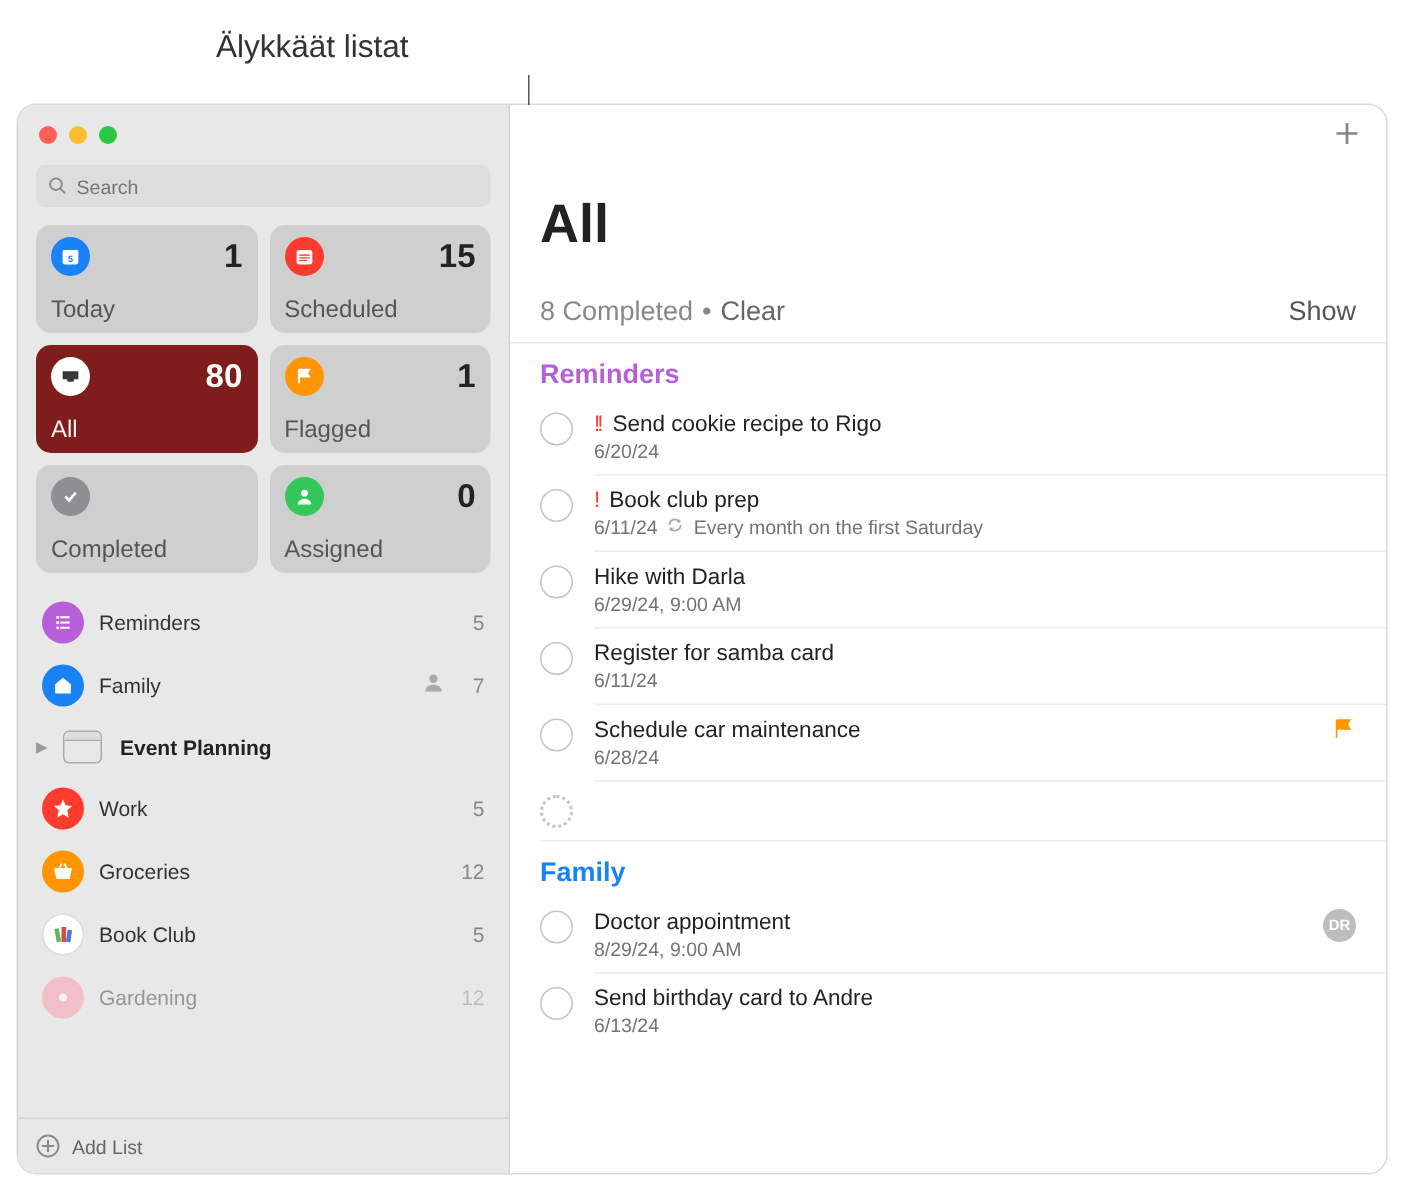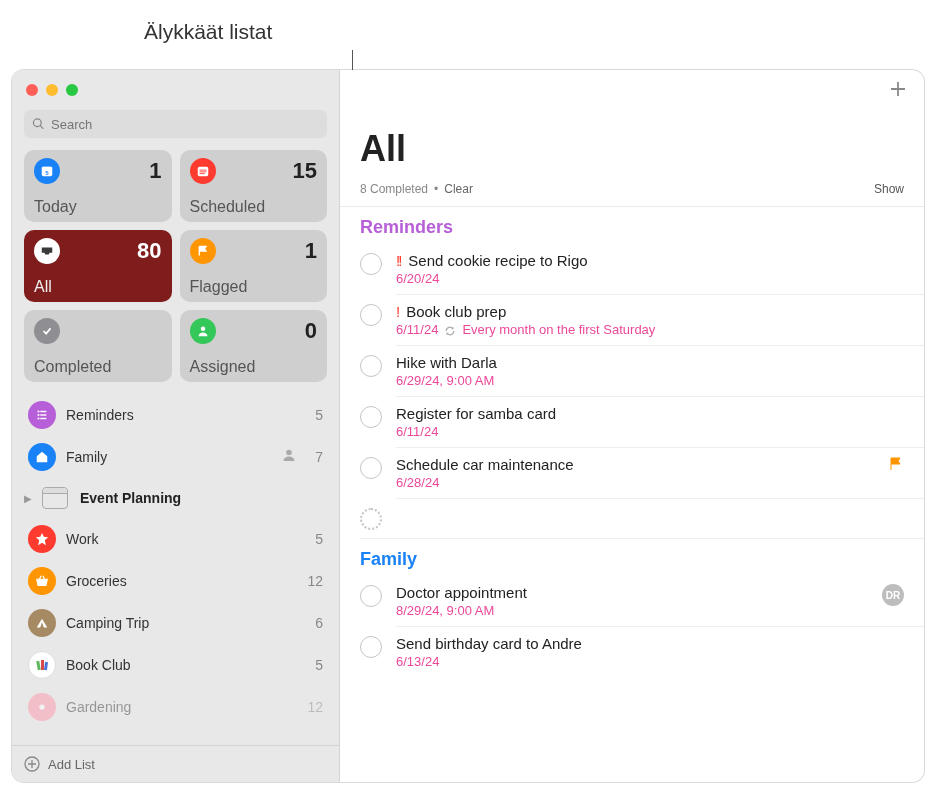--- a/index.html
+++ b/index.html
@@ -192,23 +192,24 @@
   .title {
     padding: 16px 20px 6px 20px;
     font-size: 36px;
     font-weight: 800;
     color: #222;
   }
   .subhead {
     display: flex;
     align-items: center;
     padding: 6px 20px 10px 20px;
-    font-size: 12px;
+    font-size: 18px;
     color: #888;
     border-bottom: 1px solid #eaeaea;
+    margin-top: 15px;
   }
   .subhead .clear { color: #666; }
   .subhead .spacer { flex: 1; }
   .subhead .show { color: #555; }
   .section-title {
     padding: 10px 20px 6px 20px;
     font-size: 18px;
     font-weight: 700;
   }
   .section-title.reminders { color: #b75fd8; }
@@ -234,23 +235,23 @@
   .item-title {
     font-size: 15px;
     color: #222;
     display: flex;
     align-items: center;
     gap: 4px;
   }
   .priority { color: #ff3b30; letter-spacing: -2px; margin-right: 4px;}
   .item-meta {
     font-size: 13px;
-    color: #ec4899;
-    display: flex;
-    align-items: flex-end;
+    color: #737373;
+    display: flex;
+    align-items: flex-start;
     gap: 6px;
     margin-top: 2px;
   }
   .item-meta svg { width: 12px; height: 12px; stroke: #aaa; fill: none; stroke-width: 1.6; }
   .item-trailing { display: flex; gap: 8px; }
   .flag-icon { width: 16px; height: 16px; }
   .avatar-badge {
     width: 22px; height: 22px; border-radius: 50%;
     background: #bdbdbd; color: #fff; font-size: 10px; font-weight: 600;
     display: flex; align-items: center; justify-content: center;
@@ -400,29 +401,20 @@
       <div class="list-row">
         <div class="list-icon" style="background:#ff9500">
           <svg width="14" height="14" viewBox="0 0 16 16">
               <path d="M2 6h12l-1.5 7h-9zM5 6l2-4M11 6L9 2" stroke="#fff" stroke-width="1.4" fill="#fff"></path>
             </svg>
         </div>
         <div class="list-label">Groceries</div>
         <div class="list-count">12</div>
       </div>
       <div class="list-row">
-        <div class="list-icon" style="background:#a68a64">
-          <svg width="14" height="14" viewBox="0 0 16 16">
-              <path d="M8 3l6 10H2zM8 7l-2 6h4z" fill="#fff"></path>
-            </svg>
-        </div>
-        <div class="list-label">Camping Trip</div>
-        <div class="list-count">6</div>
-      </div>
-      <div class="list-row">
         <div class="list-icon" style="background:#fff;border:1px solid #ddd">
           <svg width="16" height="16" viewBox="0 0 16 16">
               <rect x="3" y="4" width="3" height="9" fill="#5fb85f" transform="rotate(-10 4.5 8.5)"></rect>
               <rect x="7" y="3" width="3" height="10" fill="#d84b4b"></rect>
               <rect x="10.5" y="5" width="3" height="8" fill="#4b78d8" transform="rotate(8 12 9)"></rect>
             </svg>
         </div>
         <div class="list-label">Book Club</div>
         <div class="list-count">5</div>
       </div>

